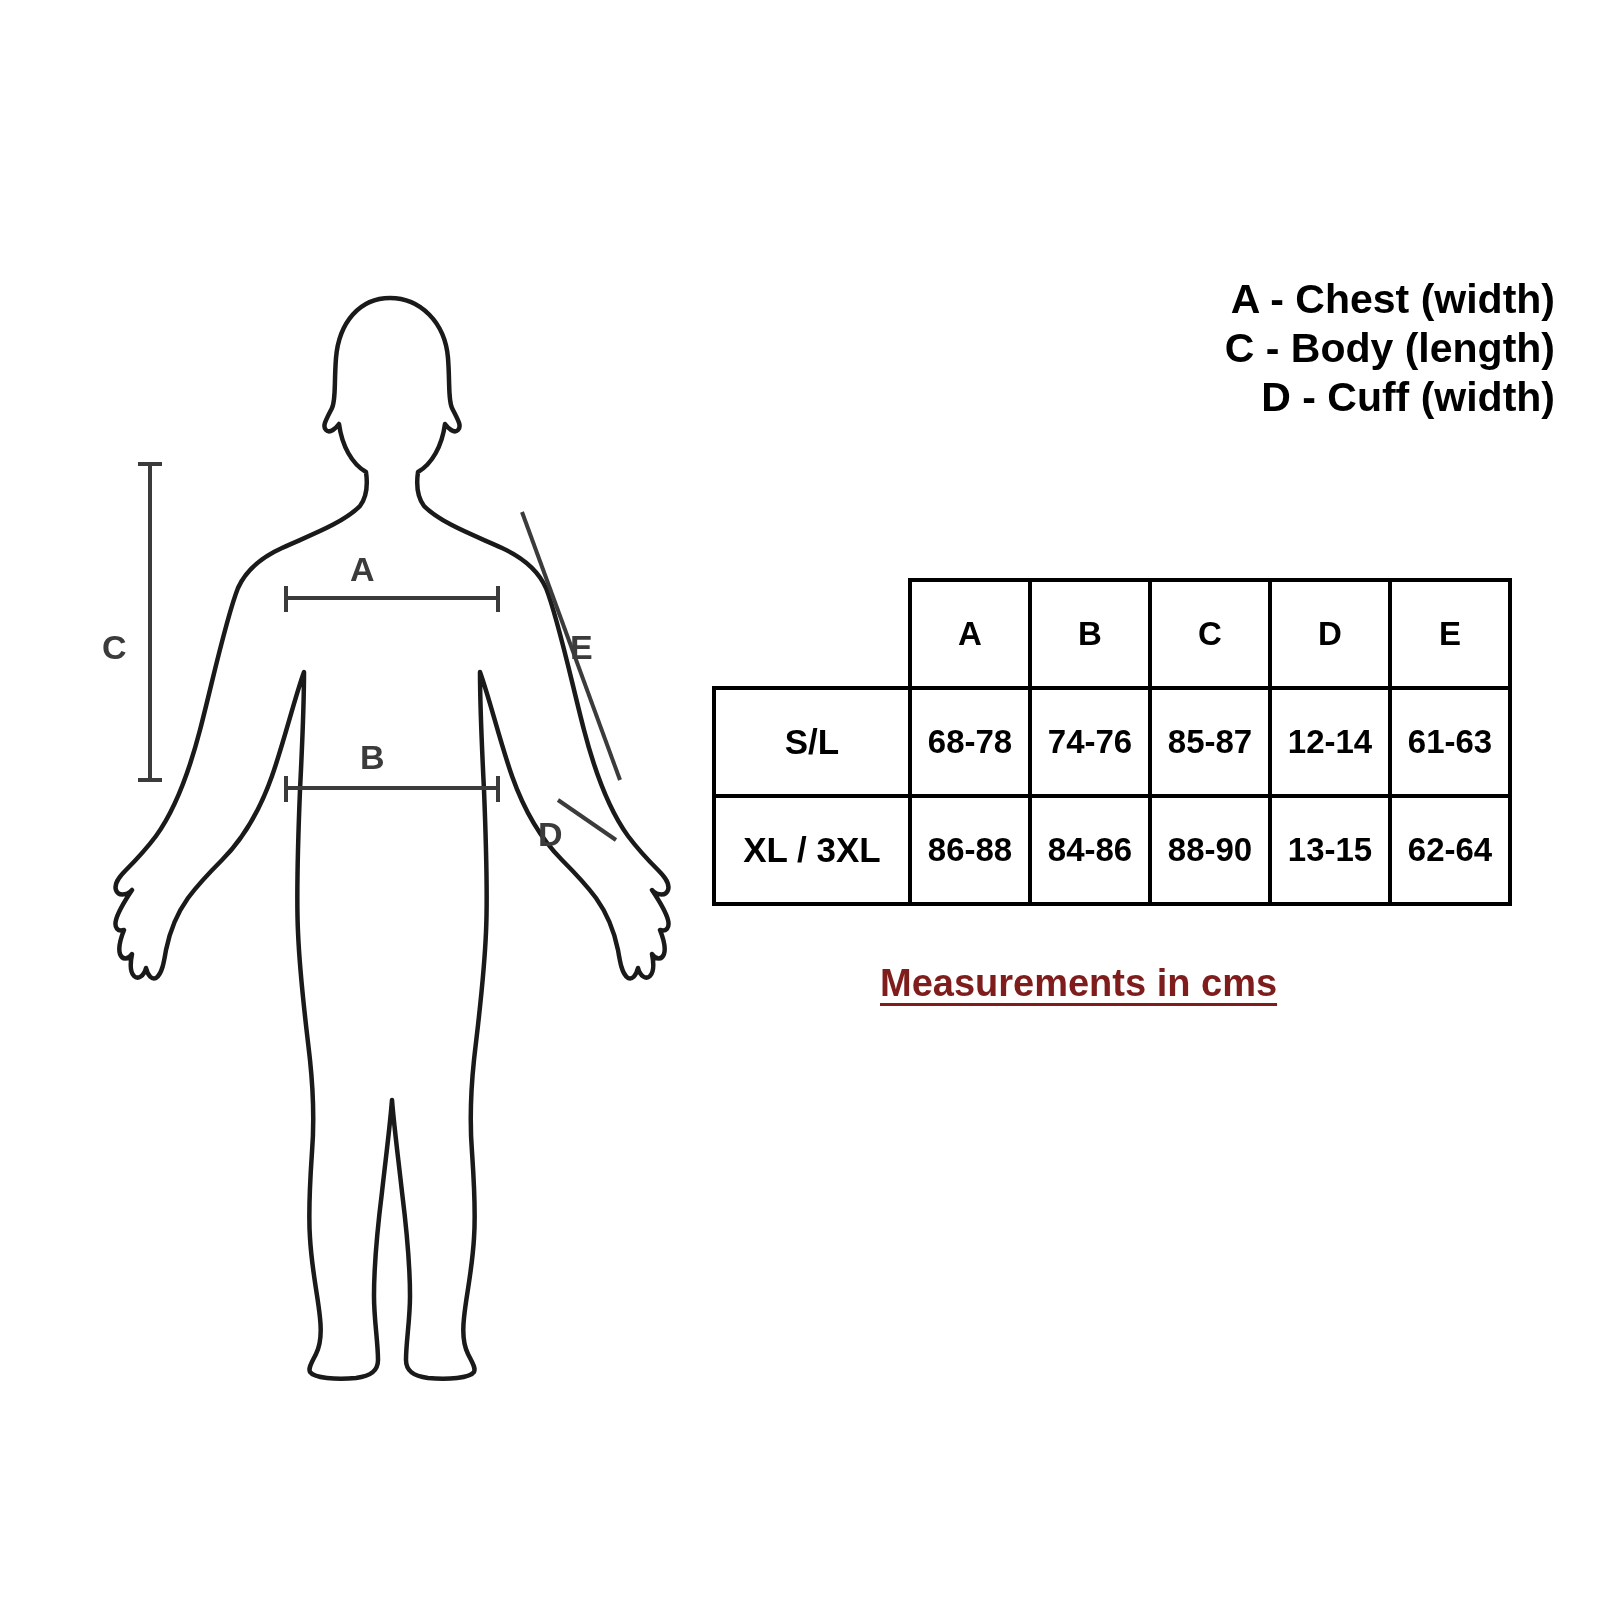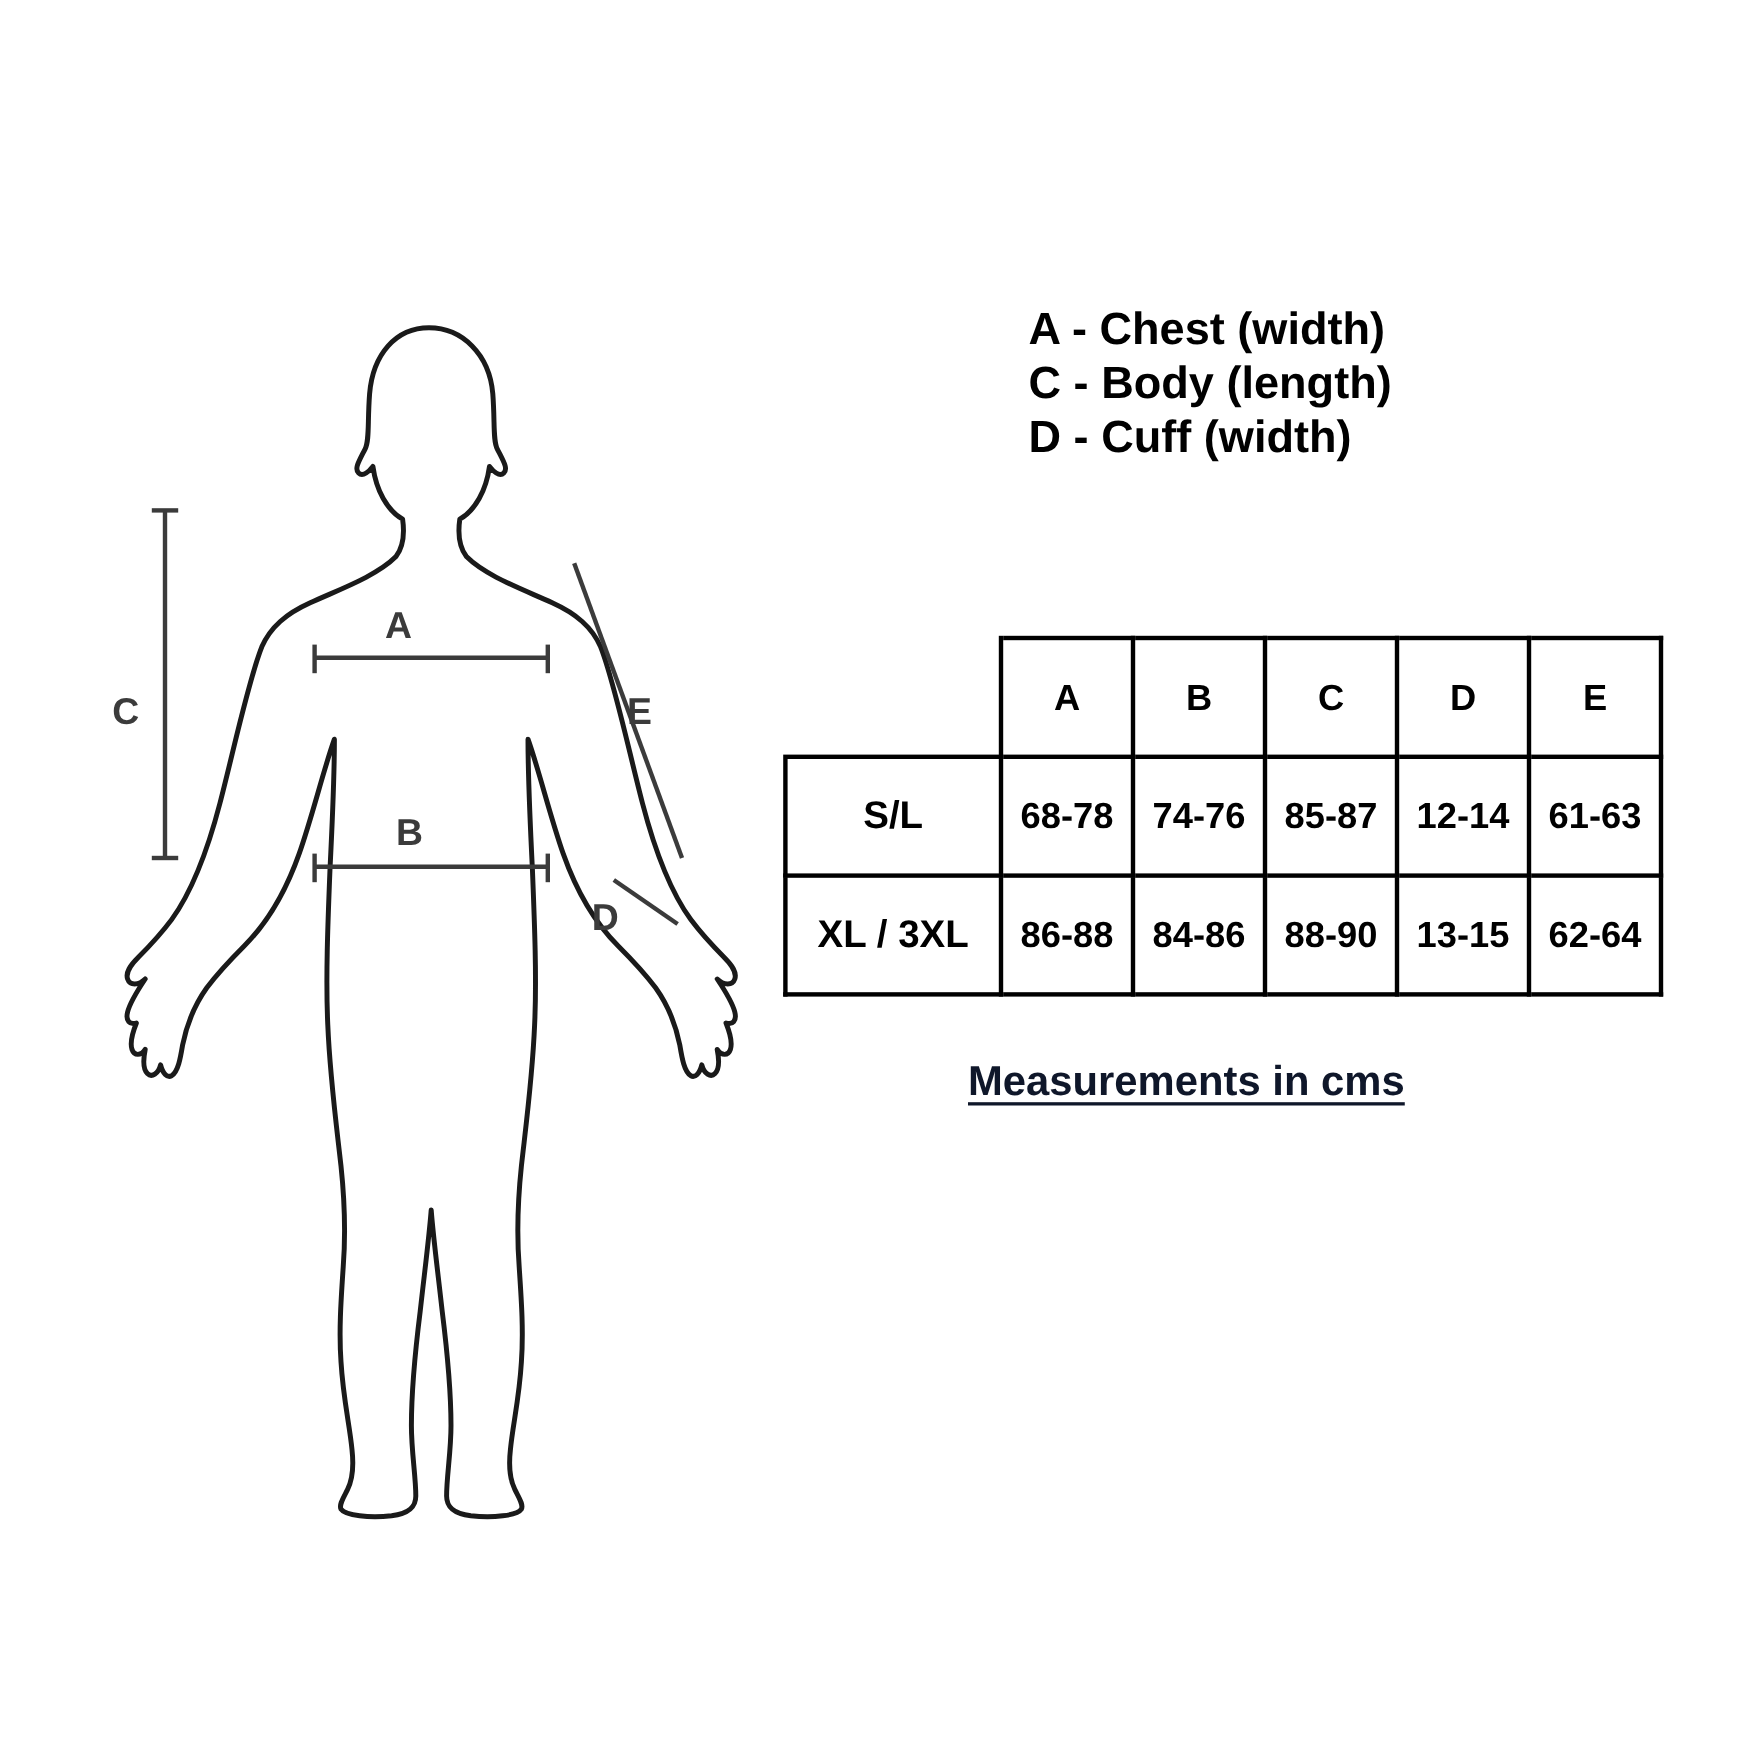--- a/index.html
+++ b/index.html
@@ -51,20 +51,21 @@
     top: 275px;
     width: 620px;
   }
   .legend-line {
     font-family: "Liberation Sans", sans-serif;
     font-weight: bold;
     font-size: 41px;
     line-height: 49px;
     color: #000;
     white-space: nowrap;
+    text-align: right;
   }
 
   
   #size-table-wrap {
     position: absolute;
     left: 712px;
     top: 578px;
     width: 800px;
   }
   table#size-table {
@@ -95,21 +96,21 @@
   col.size-col { width: 196px; }
   col.data-col { width: 120px; }
 
   #units-note {
     position: absolute;
     left: 880px;
     top: 962px;
     font-family: "Liberation Sans", sans-serif;
     font-weight: bold;
     font-size: 38px;
-    color: #0f172a;
+    color: #7f1d1d;
     text-decoration: underline;
     text-underline-offset: 7px;
     white-space: nowrap;
   }
 </style>
 </head>
 <body>
 
 <div id="diagram-panel">
 

